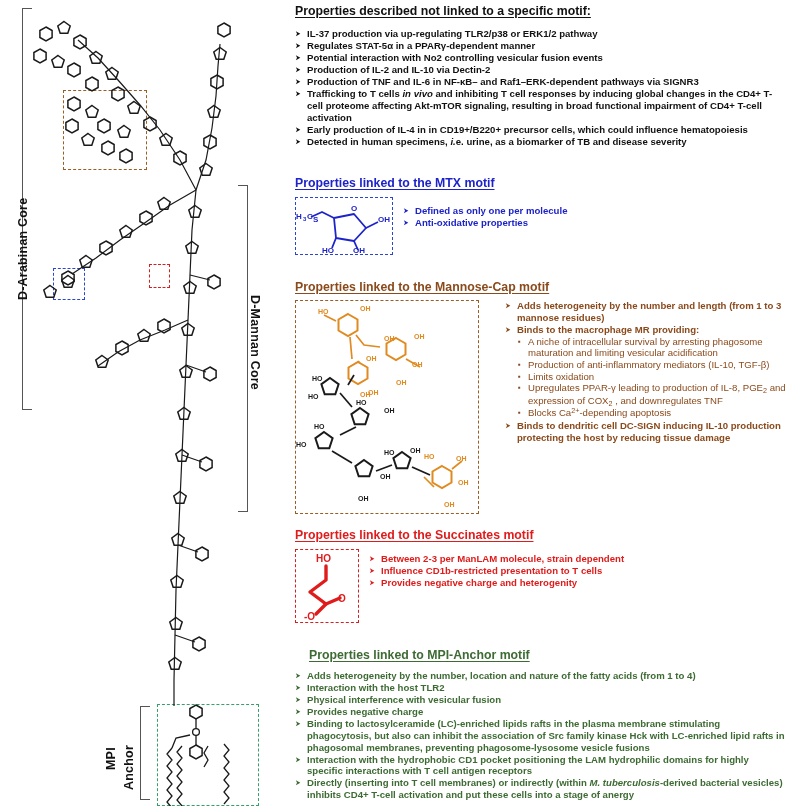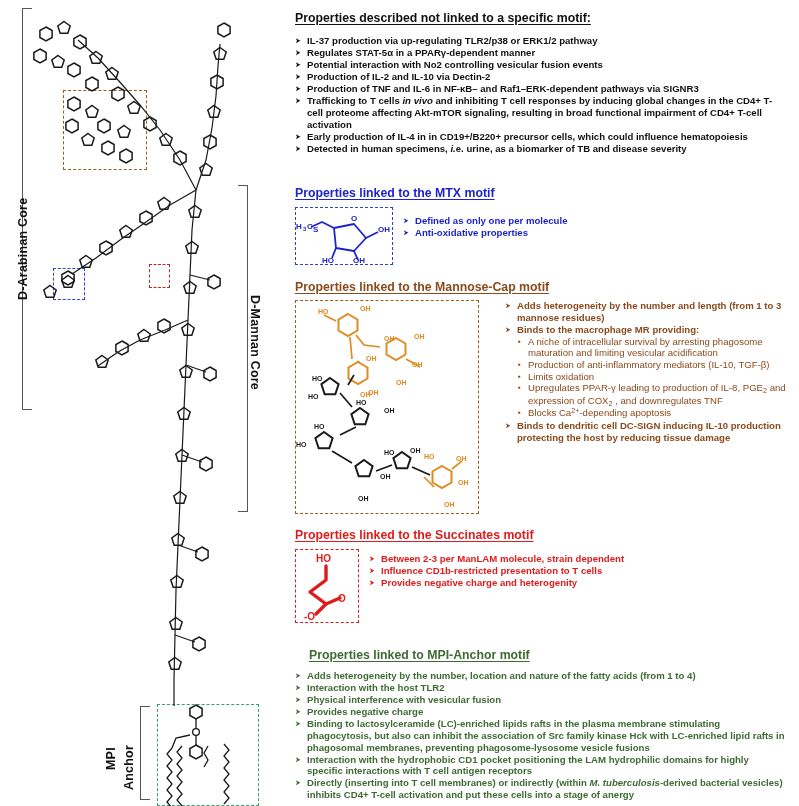--- a/index.html
+++ b/index.html
@@ -211,35 +211,35 @@
         <path d="M172,748 l-5,6 l5,6 l-5,6 l5,6 l-5,6 l5,6 l-5,6 l5,6 l-5,6 l5,6"></path>
         <path d="M182,746 l-5,6 l5,6 l-5,6 l5,6 l-5,6 l5,6 l-5,6 l5,6 l-5,6 l5,6"></path>
         <path d="M224,744 l5,6 l-5,6 l5,6 l-5,6 l5,6 l-5,6 l5,6 l-5,6 l5,6 l-5,6"></path>
         <path d="M208,746 l-4,7 l4,7 l-4,7"></path>
       </g>
     </svg>
   </div>
 
   <div class="sections">
 
-    <div class="section" style="top:11px;">
+    <div class="section" style="top:4px;">
       <h2 class="head">Properties described not linked to a specific motif:</h2>
       <ul class="blist" style="margin-top:9px;">
         <li>IL-37 production via up-regulating TLR2/p38 or ERK1/2 pathway</li>
         <li>Regulates STAT-5α in a PPARγ-dependent manner</li>
         <li>Potential interaction with No2 controlling vesicular fusion events</li>
         <li>Production of IL-2 and IL-10 via Dectin-2</li>
         <li>Production of TNF and IL-6 in NF-κB– and Raf1–ERK-dependent pathways via SIGNR3</li>
         <li>Trafficking to T cells <i>in vivo</i> and inhibiting T cell responses by inducing global changes in the CD4+ T-cell proteome affecting Akt-mTOR signaling, resulting in broad functional impairment of CD4+ T-cell activation</li>
         <li>Early production of IL-4 in in CD19+/B220+ precursor cells, which could influence hematopoiesis</li>
         <li>Detected in human specimens, <i>i.</i>e. urine, as a biomarker of TB and disease severity</li>
       </ul>
     </div>
 
-    <div class="section" style="top:186px;">
+    <div class="section" style="top:176px;">
       <h2 class="head blue">Properties linked to the MTX motif</h2>
       <div class="withchem" style="margin-top:6px;">
         <div class="chembox hl-blue" style="width:96px;height:56px;margin-right:10px;">
           <svg width="96" height="56" viewBox="0 0 96 56">
             <g stroke="#1d23c9" fill="none" stroke-width="1.8" stroke-linejoin="round">
               <polygon points="38,20 58,16 70,30 58,43 40,40"></polygon>
               <path d="M38,20 L26,14 L15,19"></path>
               <path d="M70,30 L82,24"></path>
               <path d="M40,40 L36,50"></path>
               <path d="M58,43 L62,52"></path>

